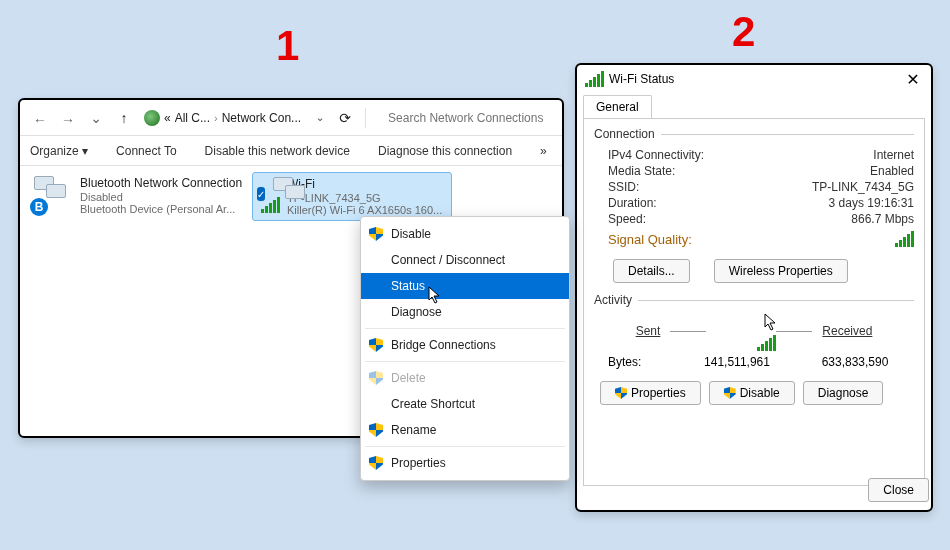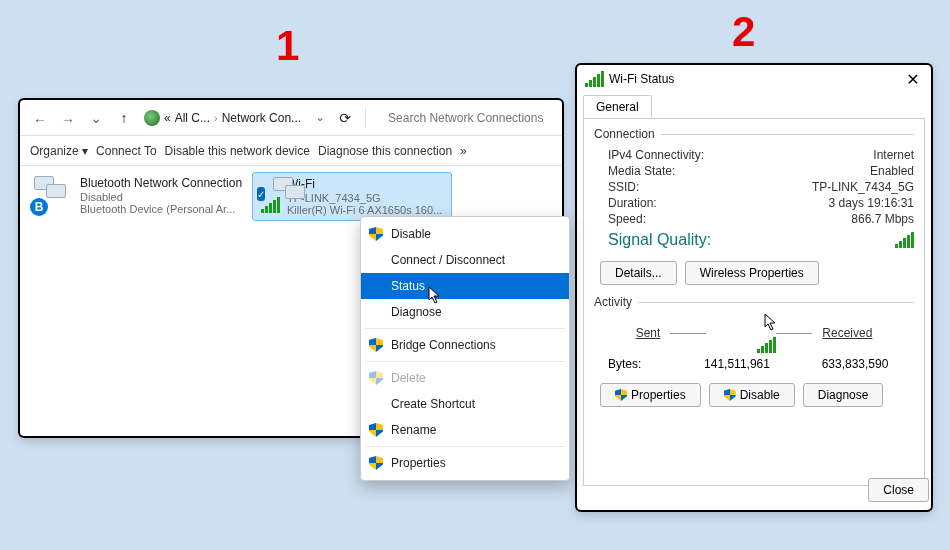--- a/index.html
+++ b/index.html
@@ -9,21 +9,21 @@
   
   .w1 { left:18px; top:98px; width:546px; height:340px; }
   .w1-bar { display:flex; align-items:center; height:36px; border-bottom:1px solid #e0e0e0; padding:0 8px; gap:4px; }
   .navbtn { width:24px; height:24px; display:flex; align-items:center; justify-content:center; color:#666; font-size:14px; cursor:default; }
   .navbtn.enabled { color:#222; }
   .crumb { display:flex; align-items:center; gap:4px; margin-left:4px;}
   .crumb .seg { font-size:12px; color:#222; }
   .crumb .sep { color:#888; font-size:11px; }
   .dd { width:18px; text-align:center; color:#555; font-size:11px; margin-left:6px;}
   .search { margin-left:8px; flex:1; height:24px; border:none; font-size:12px; color:#888; padding:0 6px; }
-  .w1-tool { display:flex; align-items:center; height:30px; border-bottom:1px solid #e0e0e0; padding:0 10px; gap:8px; font-size:12px; color:#333; }
+  .w1-tool { display:flex; align-items:center; height:30px; border-bottom:1px solid #e0e0e0; padding:0 10px; gap:28px; font-size:12px; color:#333; }
   .w1-tool span { cursor:default; }
   .w1-body { position:relative; padding:8px 10px; height:calc(100% - 66px); }
   .conn { position:absolute; width:220px; display:flex; gap:6px; padding:4px; border-radius:3px;}
   .conn.sel { background:#cae6fb; border:1px solid #74b8ea; }
   .cicon { width:40px; height:36px; position:relative; }
   .cicon .mon { width:20px; height:14px; background:#dce6ef; border:1px solid #9ab; border-radius:2px; position:absolute; }
   .cicon .mon.a { left:0; top:0; }
   .cicon .mon.b { left:12px; top:8px; }
   .bars { position:absolute; right:1px; bottom:0; display:flex; gap:1px; align-items:flex-end;}
   .bars i { width:3px; background:#1a9c1a; display:block;}
@@ -47,23 +47,23 @@
   .w2-title .bars { position:static; margin-right:5px;}
   .w2-title .x { margin-left:auto; font-size:16px; width:20px; text-align:center; cursor:default;}
   .tabs { margin:2px 6px 0 6px; }
   .tabs .tab { display:inline-block; border:1px solid #ccc; border-bottom:none; padding:4px 12px; font-size:12px; background:#fff; border-radius:2px 2px 0 0;}
   .tabpane { border:1px solid #ccc; margin:0 6px 6px 6px; padding:8px 10px; height:368px; position:relative;}
   .group-hd { font-size:12px; color:#333; display:flex; align-items:center; gap:6px; margin-bottom:6px;}
   .group-hd .line { flex:1; height:1px; background:#ccc; }
   .kv { display:flex; font-size:12px; color:#333; padding:1px 0 1px 14px;}
   .kv .k { flex:1; }
   .kv .v { text-align:right; }
-  .sigrow { display:flex; align-items:center; padding:4px 0 6px 14px; font-size:16px; color:#0f766e;}
+  .sigrow { display:flex; align-items:center; padding:4px 0 6px 14px; font-size:13px; color:#a16207;}
   .sigrow .bars { position:static; margin-left:auto;}
-  .btnrow { display:flex; gap:8px; margin:6px 0 10px 6px;}
+  .btnrow { display:flex; gap:24px; margin:6px 0 10px 19px;}
   .btn { border:1px solid #adadad; background:#f7f7f7; font-size:12px; padding:4px 14px; border-radius:3px; cursor:default; display:flex; align-items:center; gap:4px;}
   .activity { display:flex; align-items:center; justify-content:center; gap:10px; margin:4px 0;}
   .activity .lbl { font-size:12px; color:#333;text-decoration:underline;}
   .activity .dash { width:36px; height:1px; background:#999;}
   .pcicon { width:50px; height:36px; position:relative;}
   .pcicon .mon{width:22px;height:16px;}
   .pcicon .mon.b{left:14px;top:10px;}
   .pcicon .bars{right:-10px;bottom:-2px;}
   .byt { display:flex; font-size:12px; padding:2px 0 2px 14px;}
   .byt .l{flex:0 0 70px;} .byt .s{flex:1; text-align:center;} .byt .r{flex:1; text-align:center;}

